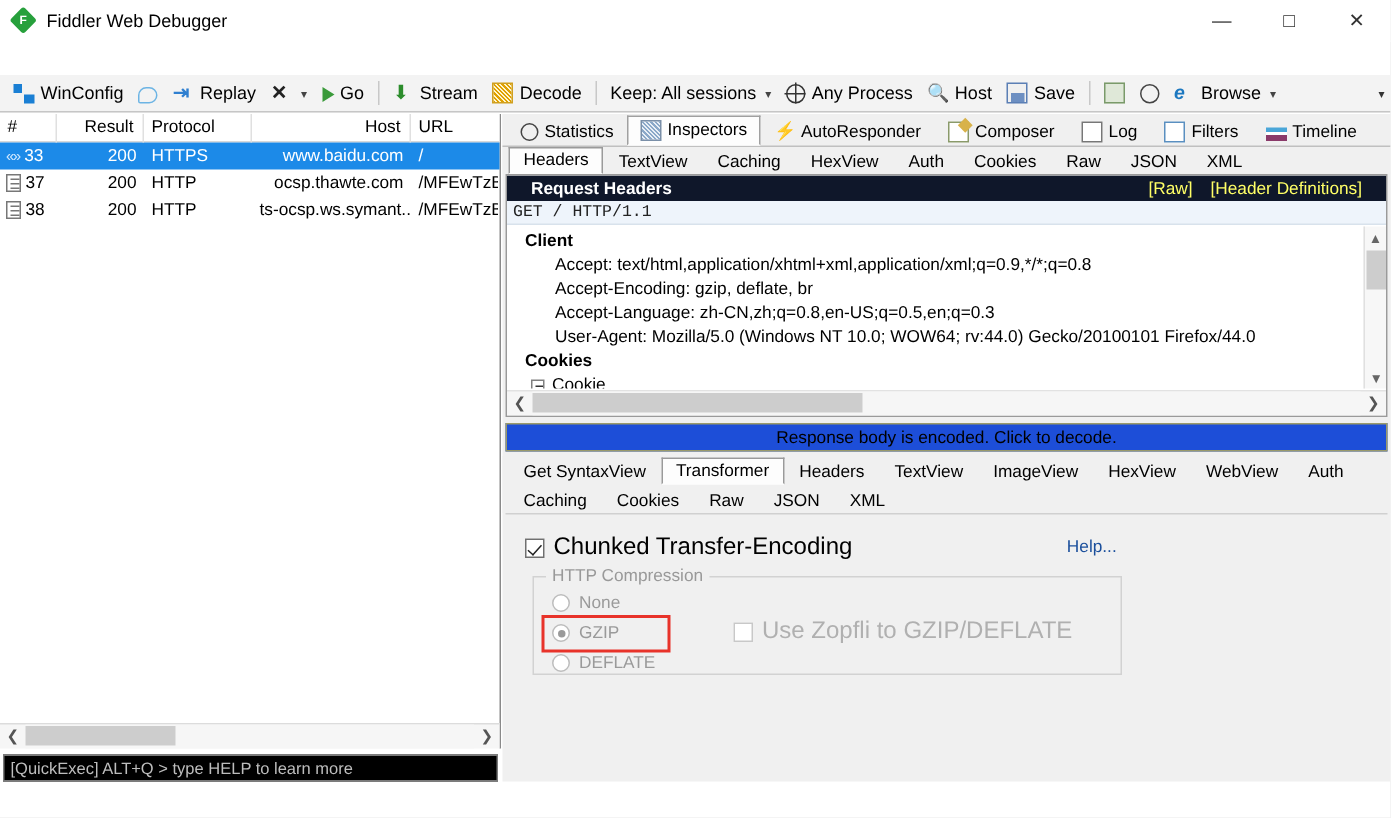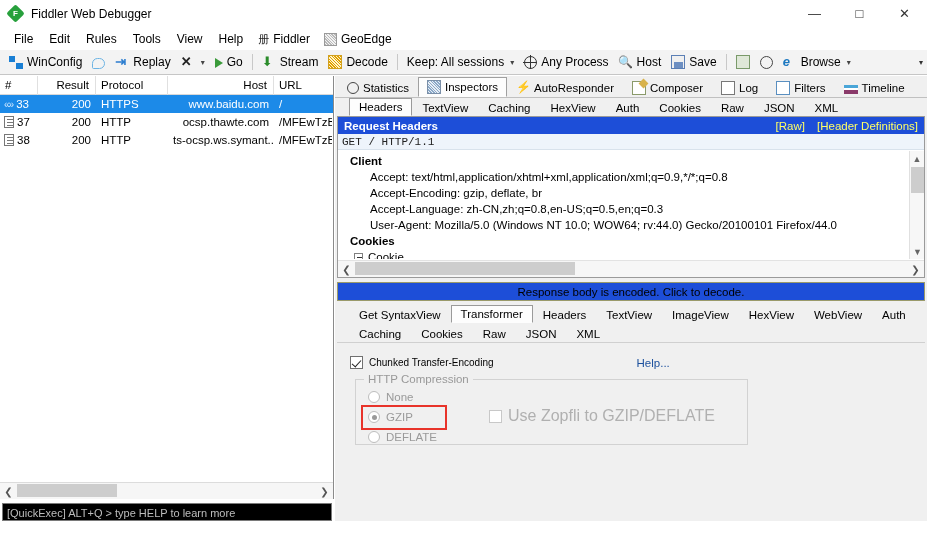--- a/index.html
+++ b/index.html
@@ -178,36 +178,36 @@
   .ico-insp { background: repeating-linear-gradient(45deg,#8aa8c8 0 1px,#e8eef5 1px 2px); border:1px solid #7a8fa8;}
   .ico-auto { color:#e8b61c; font-size:12px; line-height:13px; }
   .ico-comp { background:#fff; border:1px solid #8a9a6a; position:relative;}
   .ico-comp::after{content:"";position:absolute;right:-2px;top:-2px;width:7px;height:7px;background:#d8b24a;transform:rotate(45deg);}
   .ico-log { background:#fff; border:1px solid #777; }
   .ico-filters { background:#fff; border:1.5px solid #5a8fc0; }
   .ico-tl { background: linear-gradient(#4aa6d8 0 3px, #fff 3px 5px, #8a3a6a 5px 8px); border:0; height:9px;margin-top:3px;}
 
   .subtabrow {
     display: flex; align-items: flex-end; height: 19px;
-    background: #f0f0f0; border-top: 1px solid #c0c0c0; padding-left: 14px;
+    background: #f0f0f0; border-top: 1px solid #c0c0c0; padding-left: 4px;
   }
   .stab {
     height: 17px; padding: 0 9px; font-size: 11.5px; line-height: 17px;
     border: 1px solid transparent; white-space: nowrap;
   }
   .stab.active { background: #fdfdfd; border: 1px solid #9a9a9a; border-bottom-color:#fdfdfd; height:18px; }
 
   
   .req-block {
     margin: 0 2px; background: #fff; border: 1px solid #9a9a9a;
     height: 162px; position: relative; overflow: hidden;
   }
   .req-title {
-    height: 17px; background: #1d4ed8; color: #fff; font-weight: bold; font-size: 11.5px;
-    display: flex; align-items: center; padding: 0 6px;
+    height: 17px; background: #0f172a; color: #fff; font-weight: bold; font-size: 11.5px;
+    display: flex; align-items: center; padding: 0 16px;
   }
   .req-title .links { margin-left:auto; display:flex; gap: 12px; color:#ffff66; font-weight:normal; }
   .req-line {
     height: 16px; line-height: 16px; background: #eef4fb; border-bottom:1px solid #d8e2ec;
     font-family: "Liberation Mono", monospace; font-size: 11px; padding-left: 4px;
     color: #222;
   }
   .req-body {
     position:absolute; left:0; right:0; top:34px; bottom:18px;
     background: #fff; overflow: hidden; padding: 2px 0 0 10px;
@@ -249,21 +249,21 @@
   }
   .chk-row { display:flex; align-items:center; margin: 13px 0 0 13px; }
   .chkbox {
     width: 13px; height: 13px; border: 1px solid #707070; background:#fff;
     position: relative; flex:0 0 auto; margin-right: 6px;
   }
   .chkbox.checked::after {
     content:""; position:absolute; left:3px; top:1px; width:4px; height:8px;
     border: solid #222; border-width: 0 1.6px 1.6px 0; transform: rotate(42deg);
   }
-  .chk-label { font-size: 10px; }
+  .chk-label { font-size: 16px; }
   .help-link { margin-left: 143px; color: #1b4f9c; font-size: 11.5px; }
 
   .groupbox {
     margin: 10px 0 0 18px; width: 393px; height: 66px;
     border: 1px solid #d2d2d2; position: relative;
   }
   .gb-title {
     position: absolute; left: 8px; top: -7px; background:#f0f0f0; padding: 0 4px;
     font-size: 11.5px; color: #999;
   }
@@ -324,36 +324,20 @@
         <div class="d"></div>
       </div>
     <div class="title-text">Fiddler Web Debugger</div>
     <div class="win-controls">
       <div class="win-btn">—</div>
       <div class="win-btn">□</div>
       <div class="win-btn close">✕</div>
     </div>
   </div>
 
-  <div class="menubar">
-    <div class="menu-item">File</div>
-    <div class="menu-item">Edit</div>
-    <div class="menu-item">Rules</div>
-    <div class="menu-item">Tools</div>
-    <div class="menu-item">View</div>
-    <div class="menu-item">Help</div>
-    <div class="menu-icon-item">
-      <span class="glyph-fiddler">册</span>
-      <span>Fiddler</span>
-    </div>
-    <div class="menu-icon-item">
-      <span class="geo-ico"></span>
-      <span>GeoEdge</span>
-    </div>
-  </div>
 
   <div class="toolbar">
     <div class="tb">
       <span class="ico ico-win"></span>
       <span>WinConfig</span>
     </div>
     <div class="tb">
       <span class="ico ico-bubble"></span>
     </div>
     <div class="tb">

